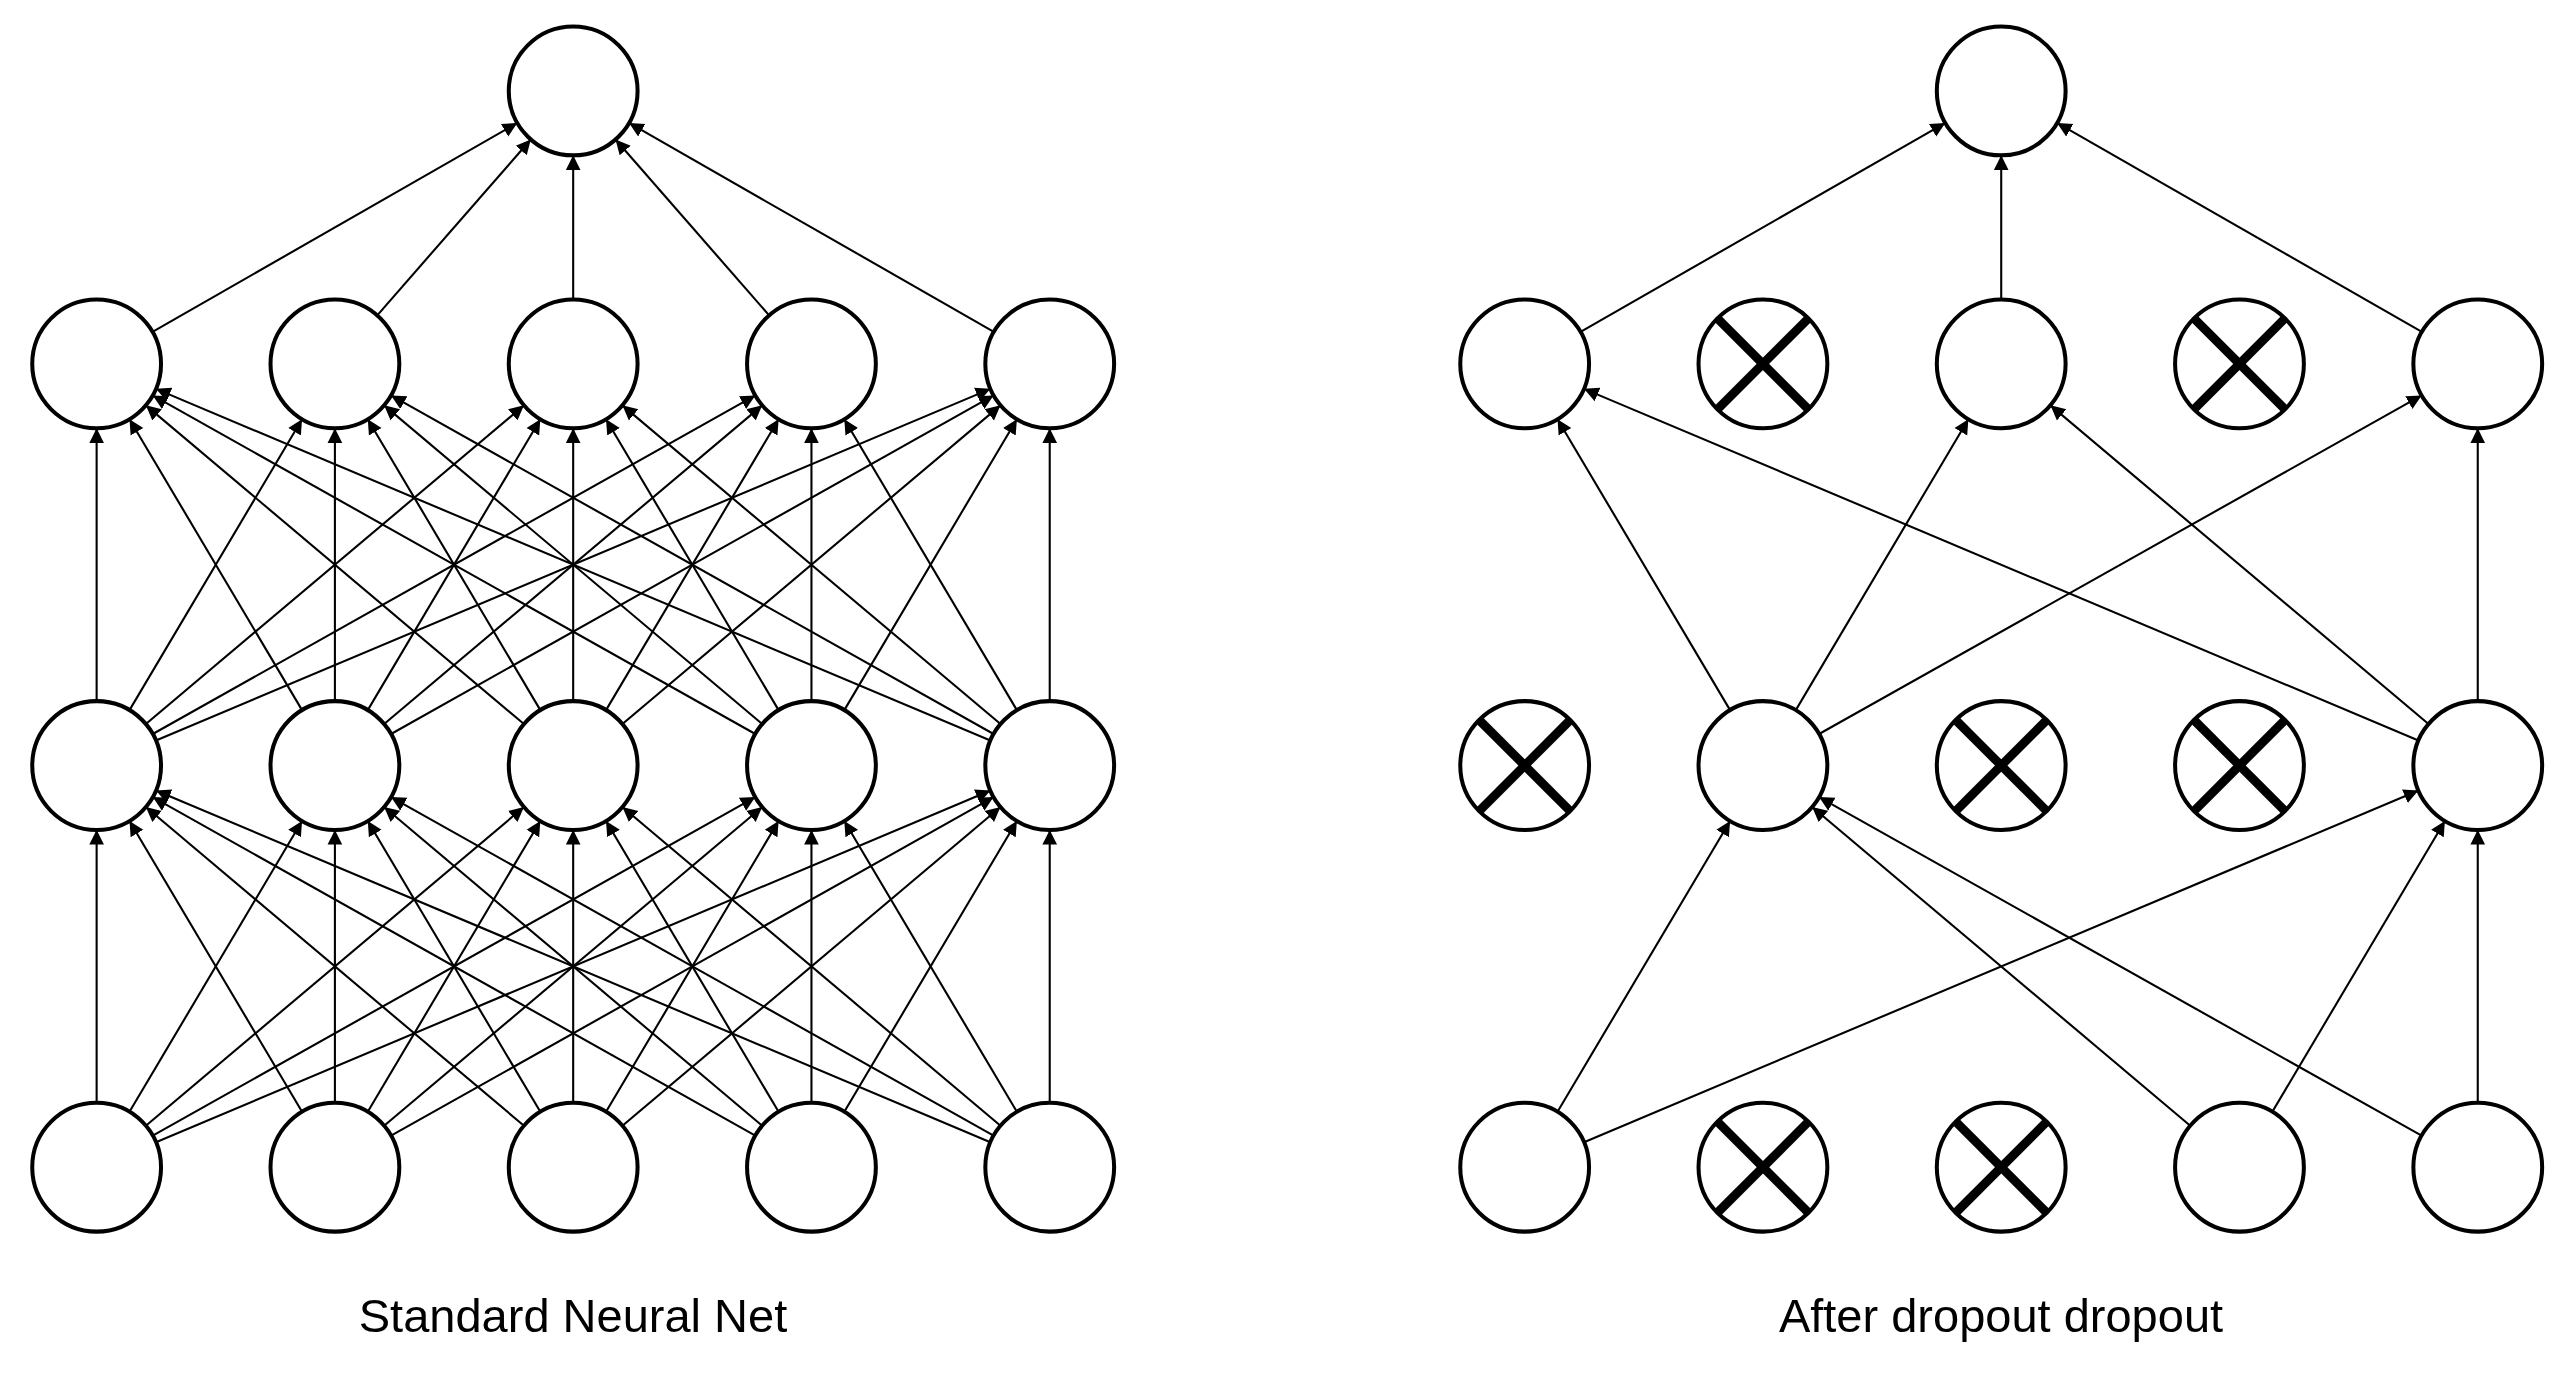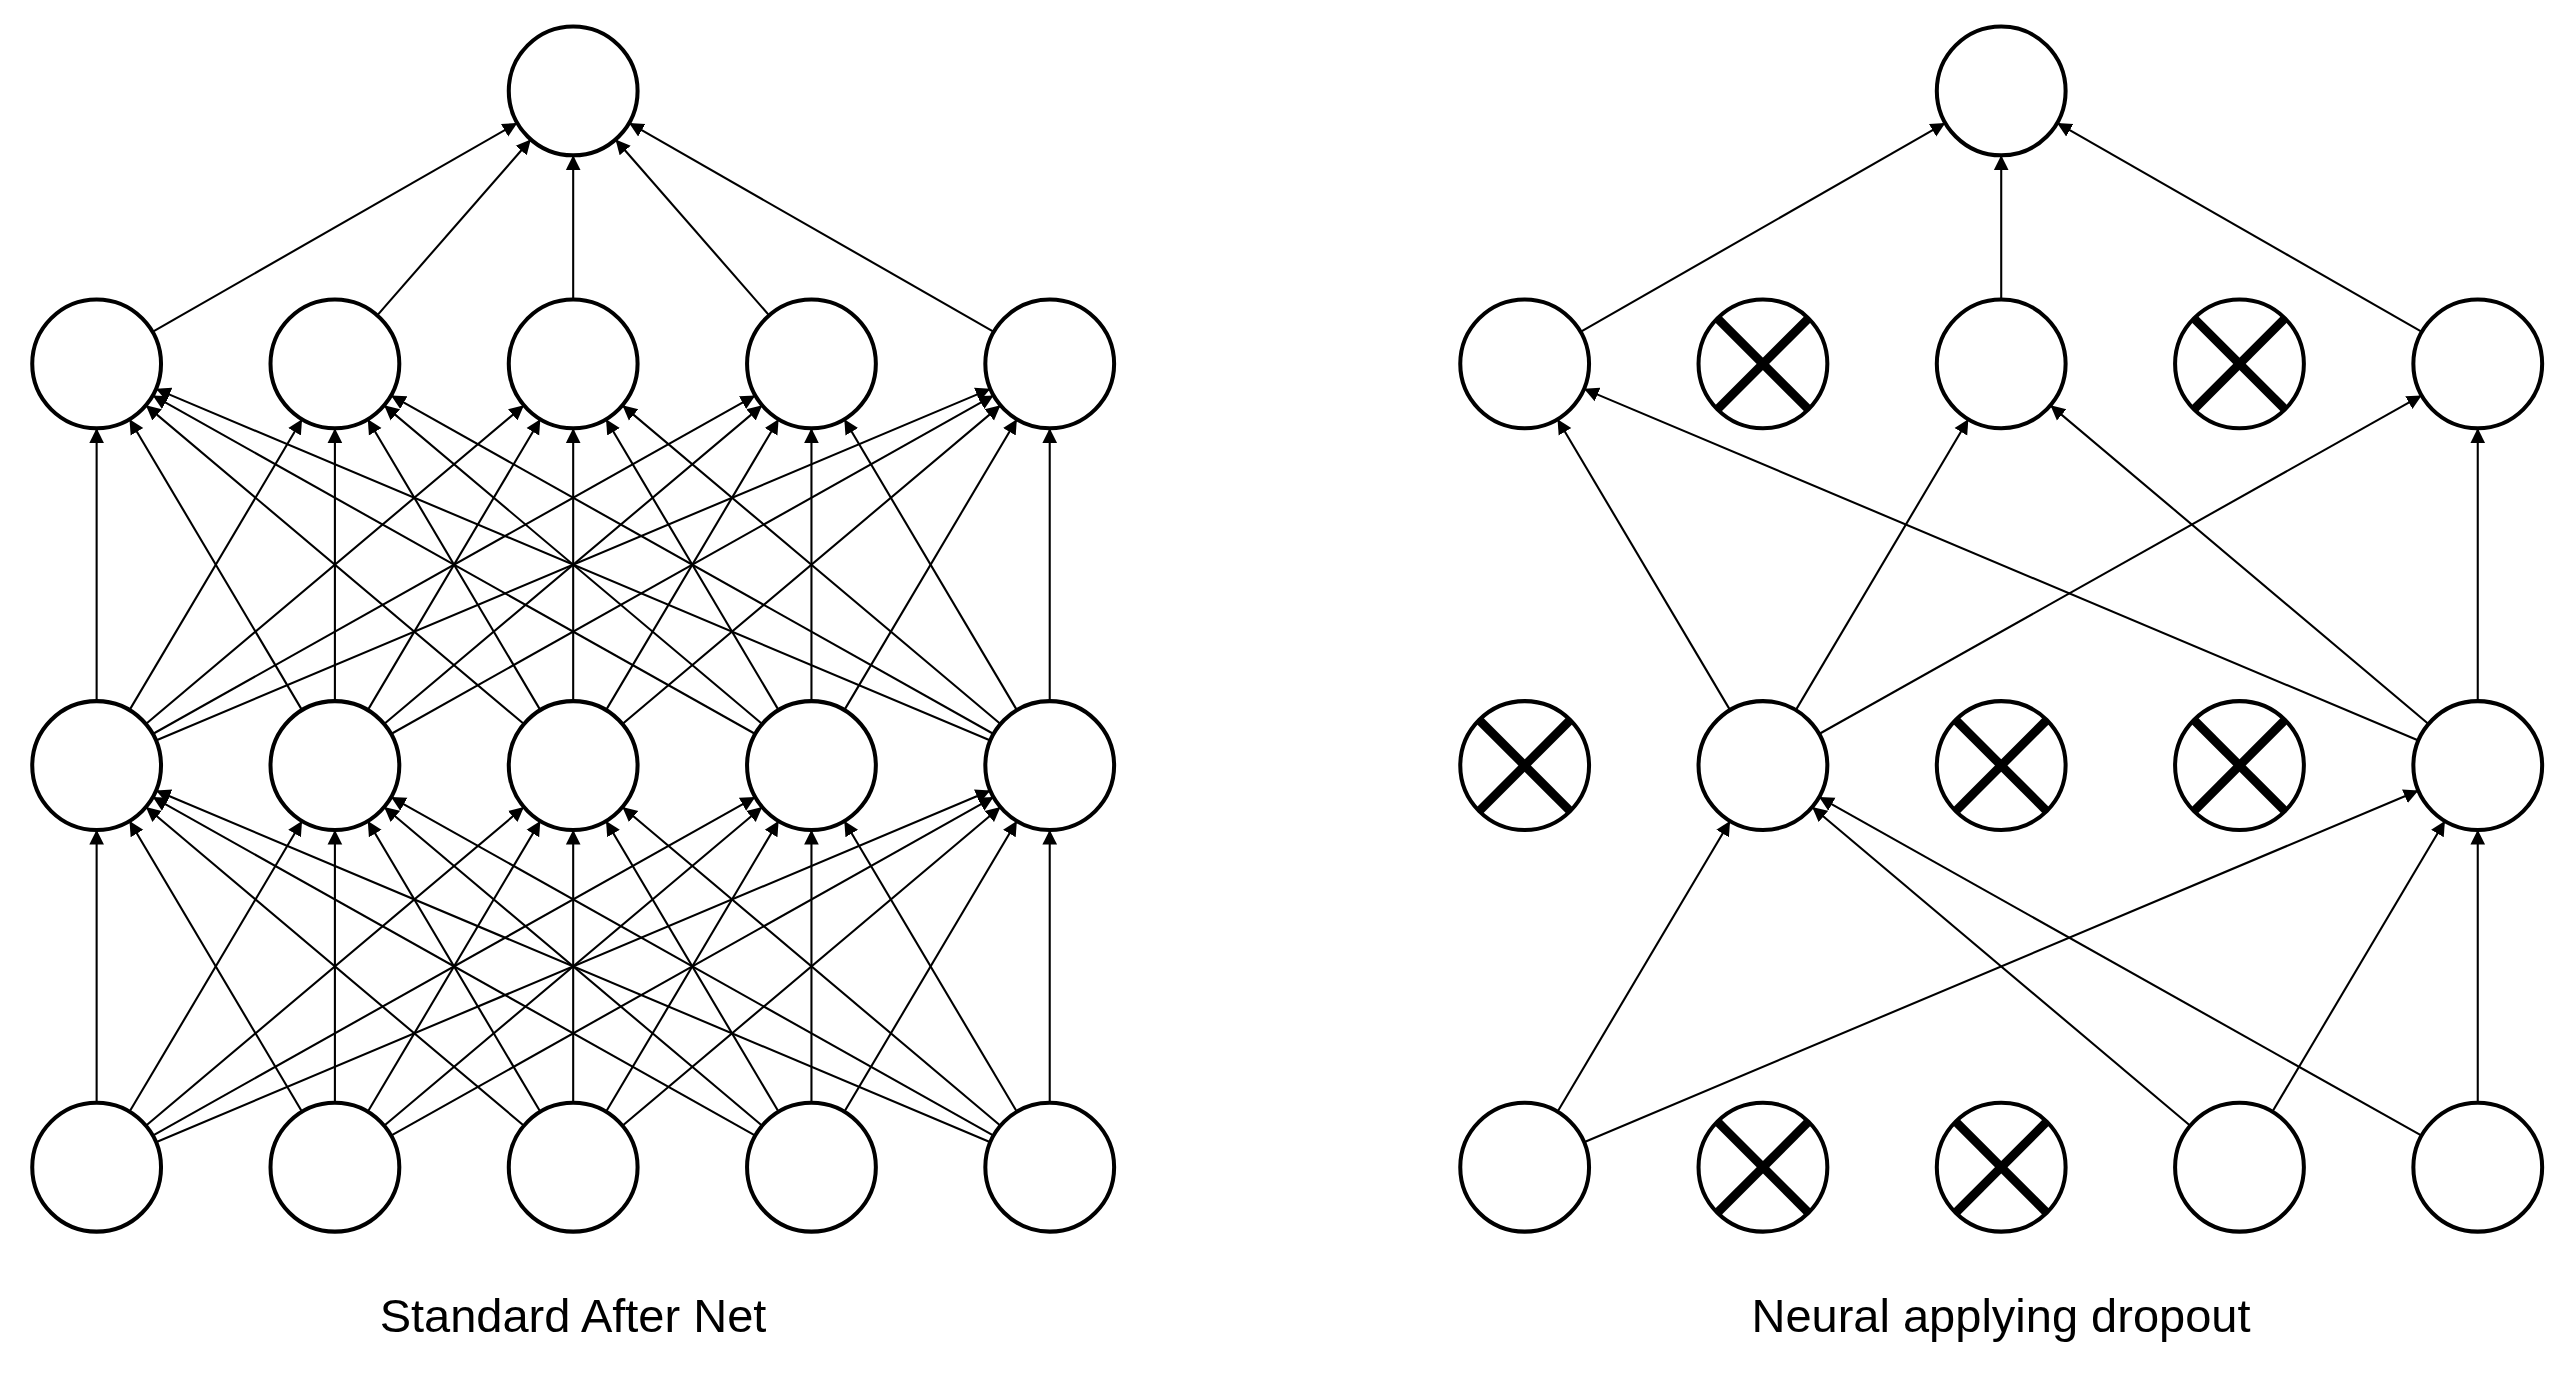--- a/index.html
+++ b/index.html
@@ -212,15 +212,15 @@
         <g>
           <circle cx="3078" cy="452" r="80" class="node"></circle>
         </g>
         <g>
           <circle cx="2486" cy="113" r="80" class="node"></circle>
         </g>
       </g>
   </g>
 </svg>
 
-<div id="cap-left" class="caption">Standard After Net</div>
-<div id="cap-right" class="caption">Neural applying dropout</div>
+<div id="cap-left" class="caption">Standard Neural Net</div>
+<div id="cap-right" class="caption">After dropout dropout</div>
 
 
 </body></html>

